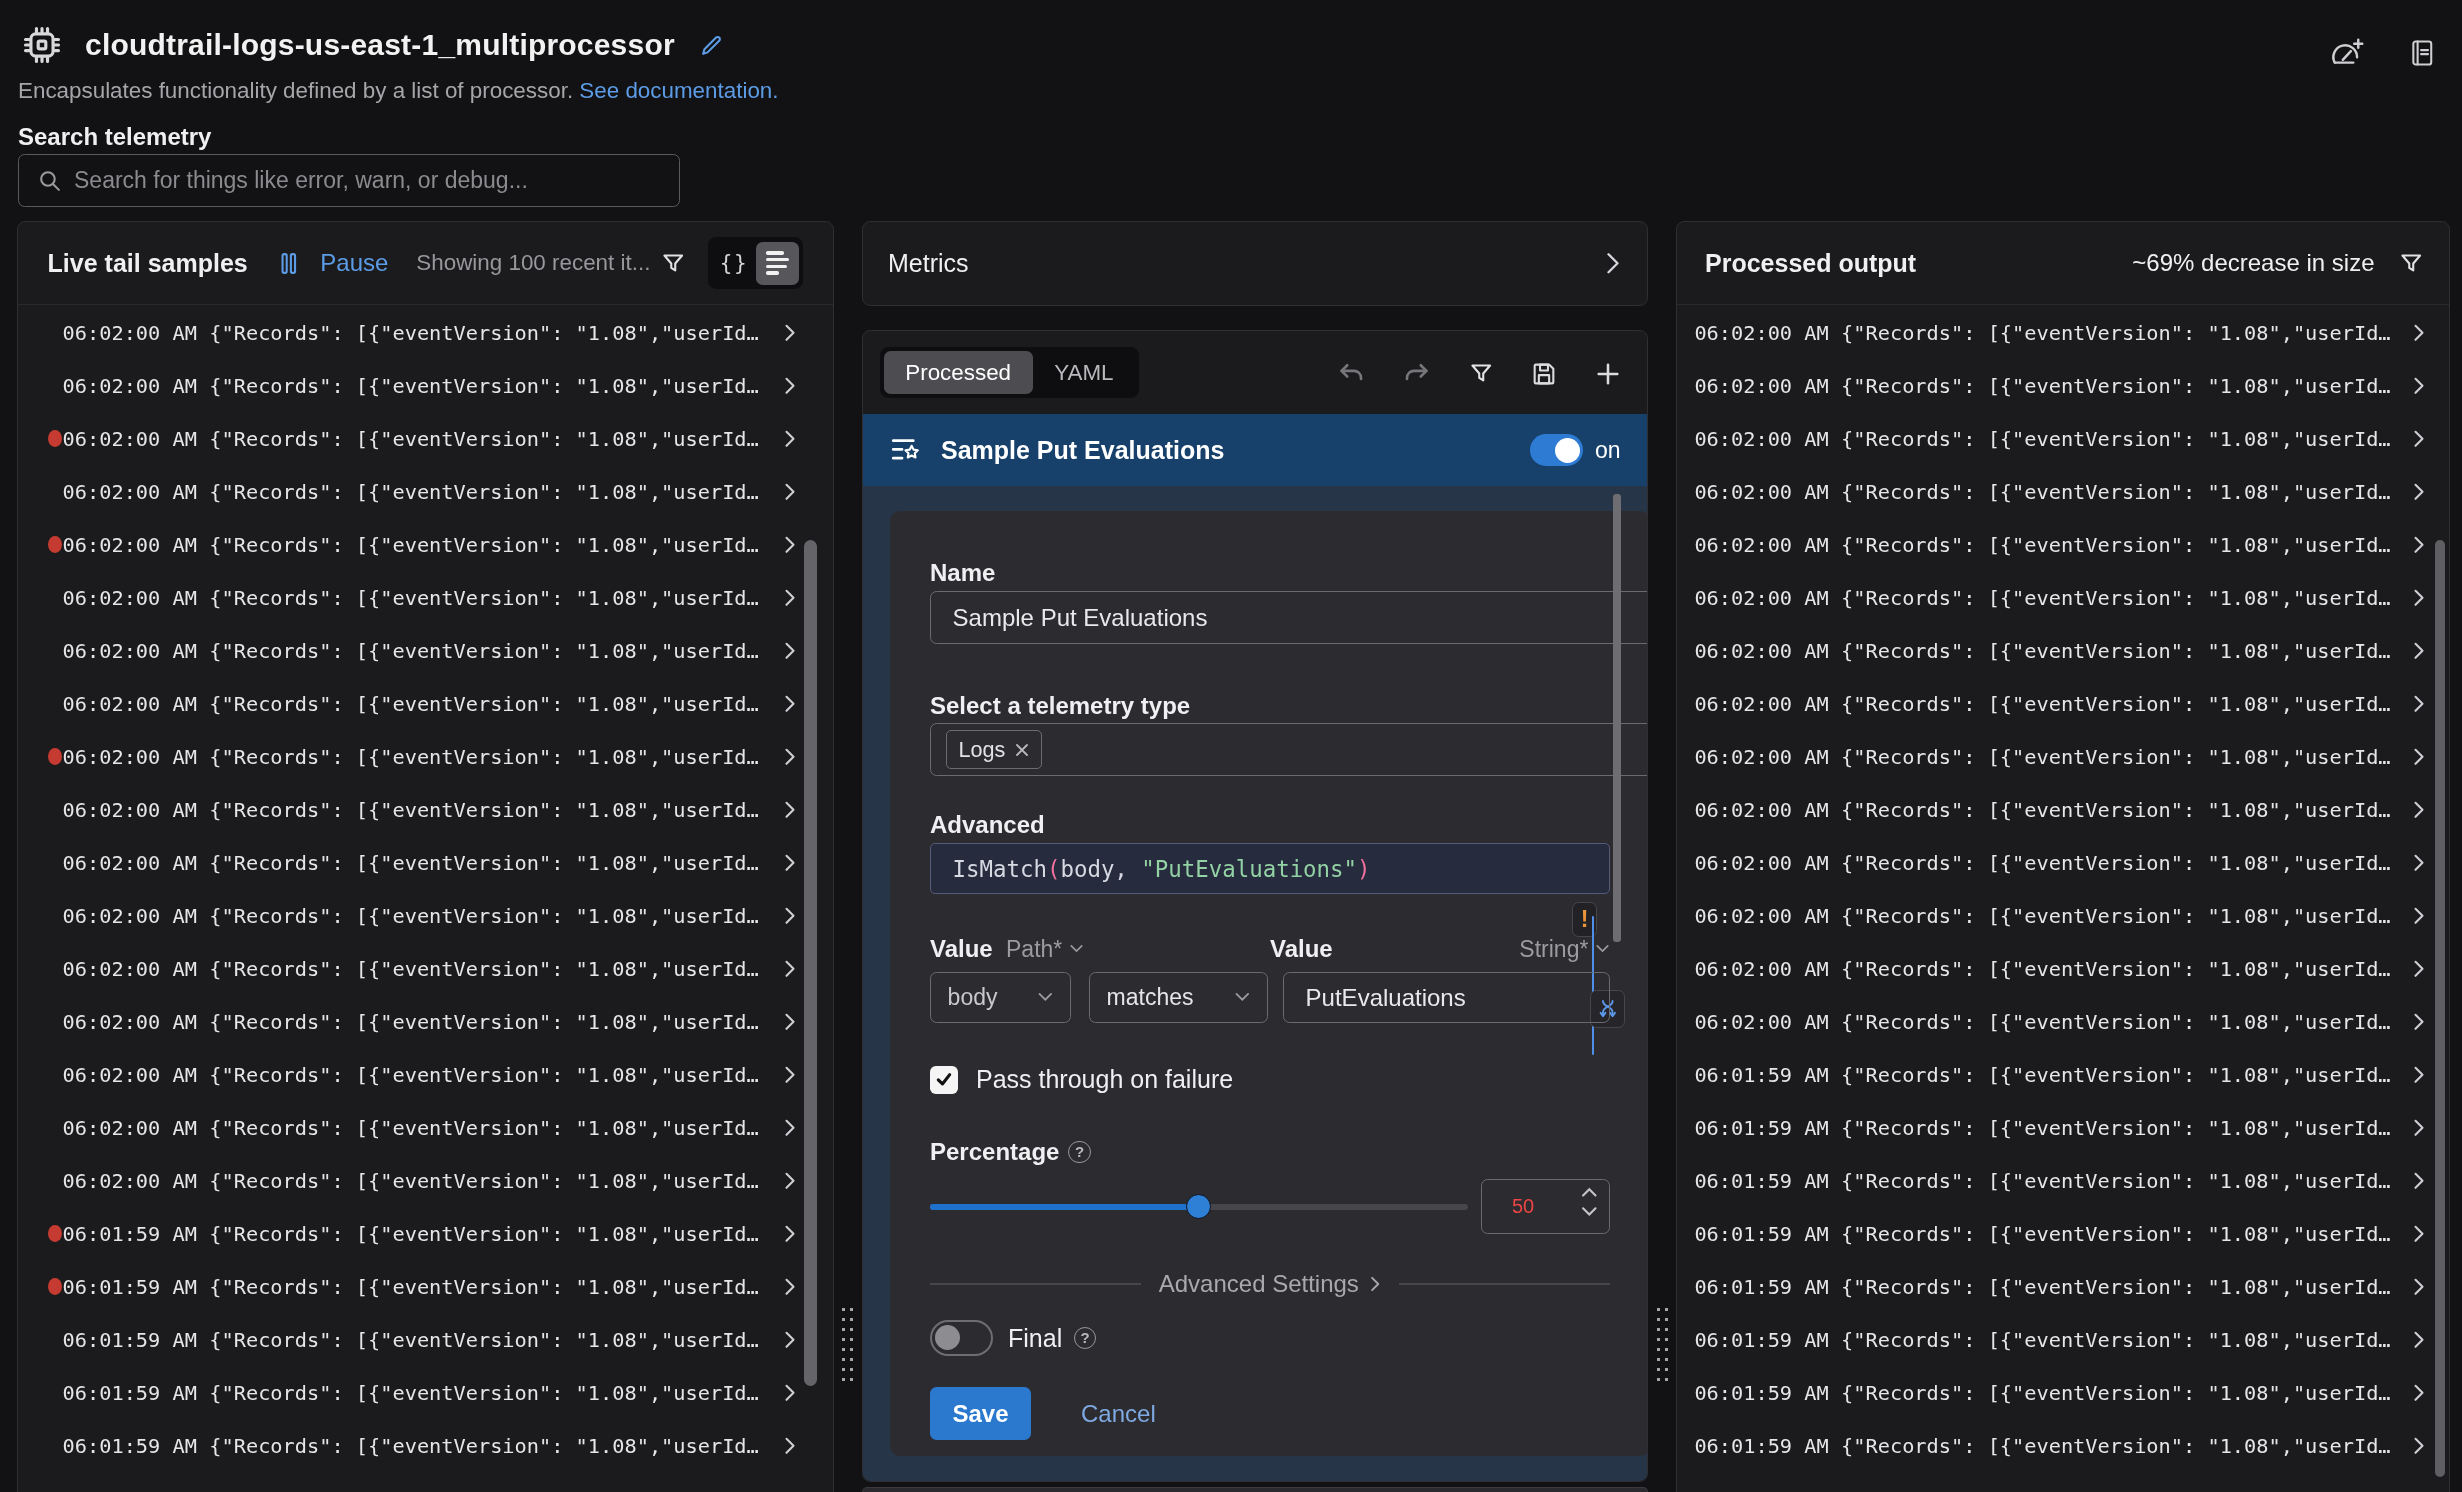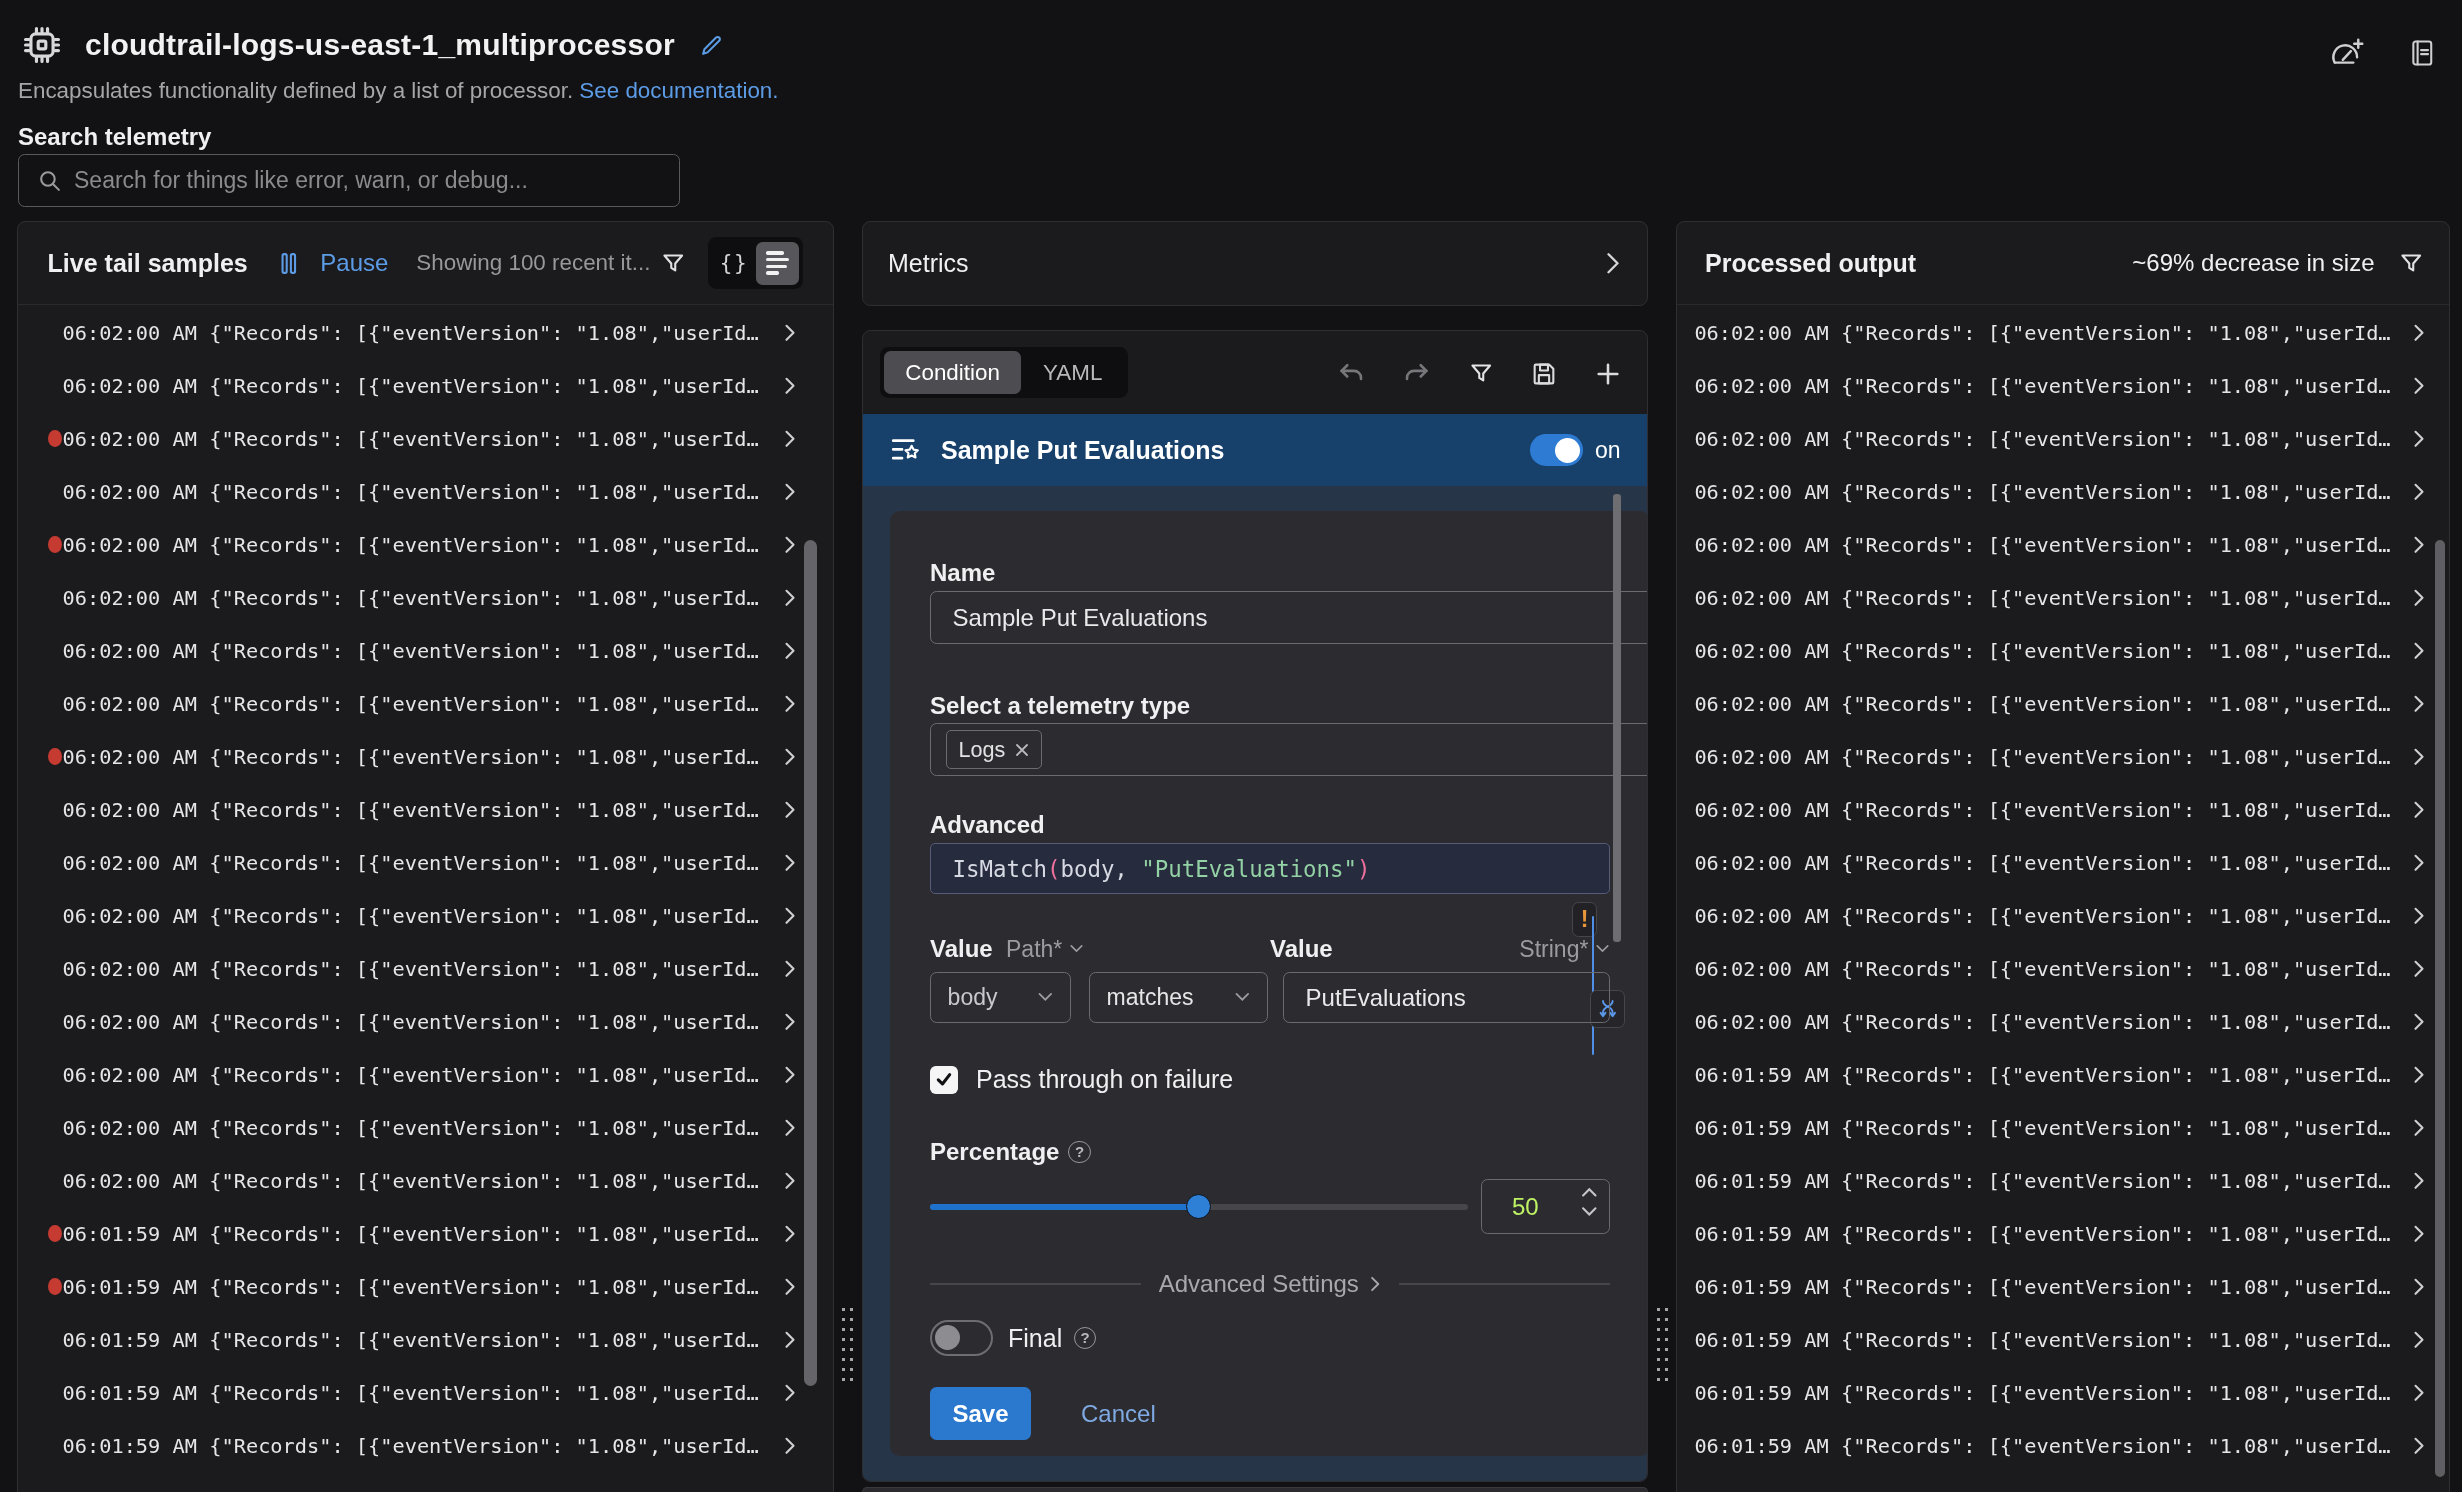--- a/index.html
+++ b/index.html
@@ -129,22 +129,22 @@
   .help::after { content:"?"; }
 
   .sliderrow { top:668px; display:flex; align-items:center; height:55px; }
   .slider { flex:1; position:relative; height:55px; cursor:pointer; }
   .slider .track { position:absolute; left:0; right:0; top:25px; height:5.8px; border-radius:3.3px; background:#47474b; }
   .slider .fill  { position:absolute; left:0; width:50%; top:25px; height:5.8px; border-radius:3.3px; background:#1f72cc; }
   .slider .knob  { position:absolute; left:calc(50% - 12.4px); top:15px; width:25px; height:25px; border-radius:50%;
     background:#2e7fd6; border:1.7px solid #11121a; }
   .numbox { width:129px; height:55px; margin-left:13.3px; border:1.7px solid #6a6a6f; border-radius:6.6px;
     position:relative; display:flex; align-items:center; }
-  .numbox input { width:75px; background:transparent; border:none; outline:none; color:#bef264;
-    font-size:24px; font-family:inherit; padding-left:30px; }
+  .numbox input { width:75px; background:transparent; border:none; outline:none; color:#ef4444;
+    font-size:20px; font-family:inherit; padding-left:30px; }
   .spinners { position:absolute; right:11.6px; top:6.6px; display:flex; flex-direction:column; gap:8.3px; }
   .spinners button { background:none; border:none; cursor:pointer; display:flex; padding:0; }
 
   .advrow { top:759px; display:flex; align-items:center; gap:18px; cursor:pointer; }
   .advrow .line { flex:1; height:1.7px; background:#47474b; }
   .advrow .txt { color:#a9a9ad; font-size:24px; display:flex; align-items:center; gap:10px; white-space:nowrap; }
 
   .finalrow { top:809px; display:flex; align-items:center; }
   .switch-off { width:63px; height:36px; border-radius:18px; border:2.5px solid #6e6e72; position:relative; cursor:pointer; }
   .switch-off .knob { position:absolute; left:3.3px; top:3.3px; width:25px; height:25px; border-radius:50%; background:#8d8d91; }
@@ -441,21 +441,21 @@
 <div class="card" id="metrics-card">
   <span class="panel-title">Metrics</span>
   <svg class="chev-right" width="18" height="26.5" viewBox="0 0 20 28" fill="none" stroke="#d6d6da" stroke-width="2.6" stroke-linecap="round" stroke-linejoin="round">
       <polyline points="5,4 15,14 5,24"></polyline>
     </svg>
 </div>
 
 <div class="card" id="editor-card">
   <div class="tabbar">
     <div class="tabgroup">
-      <button class="tab active">Condition</button>
+      <button class="tab active">Processed</button>
       <button class="tab">YAML</button>
     </div>
     <div class="toolbar">
       <button>
         <svg width="30" height="28" viewBox="0 0 24 22" fill="none" stroke="#77777b" stroke-width="2.1" stroke-linecap="round" stroke-linejoin="round">
           <path d="M4.5 8.5h10a5.5 5.5 0 0 1 5.5 5.5v1"></path>
             <polyline points="9,4 4.5,8.5 9,13"></polyline>
         </svg>
       </button>
       <button>

